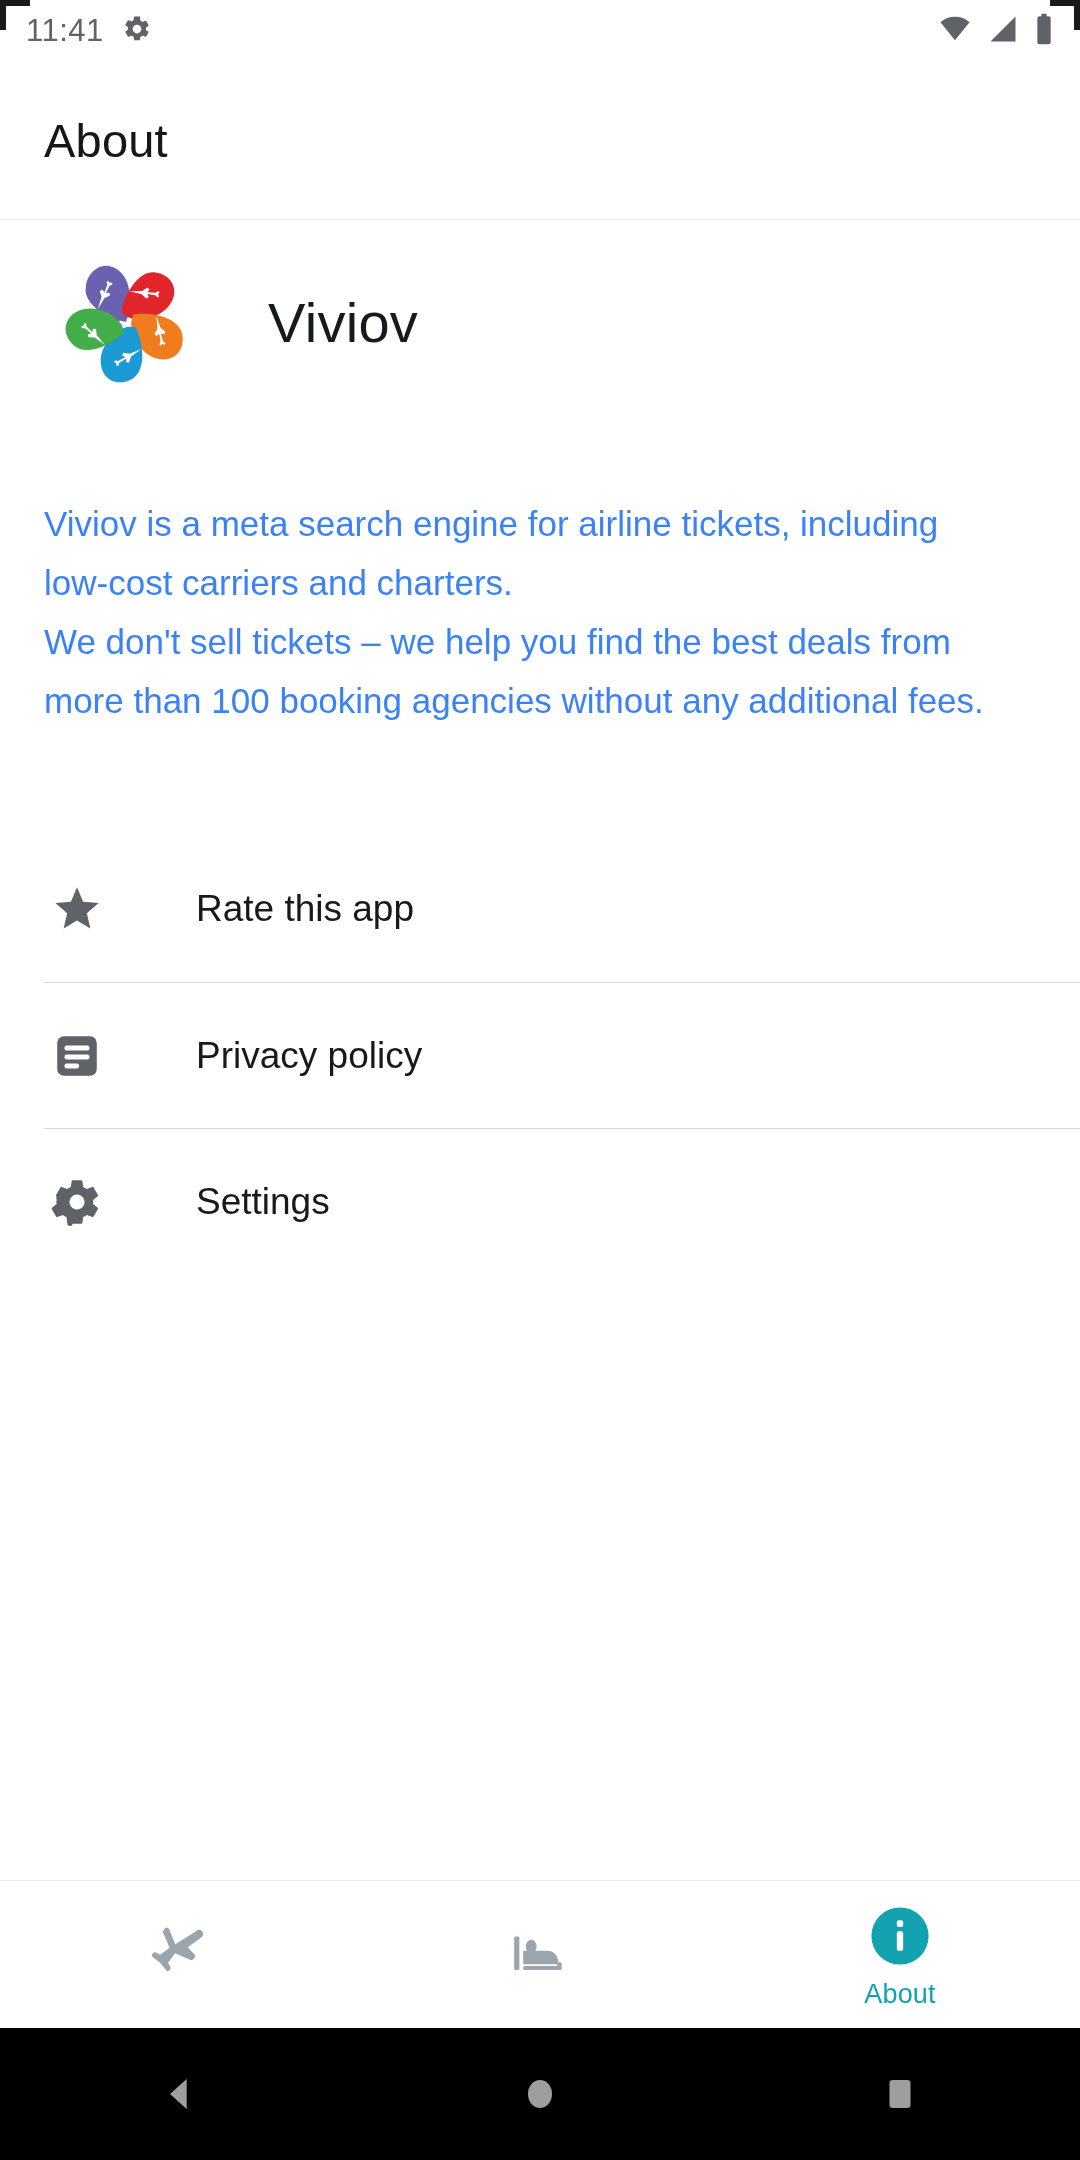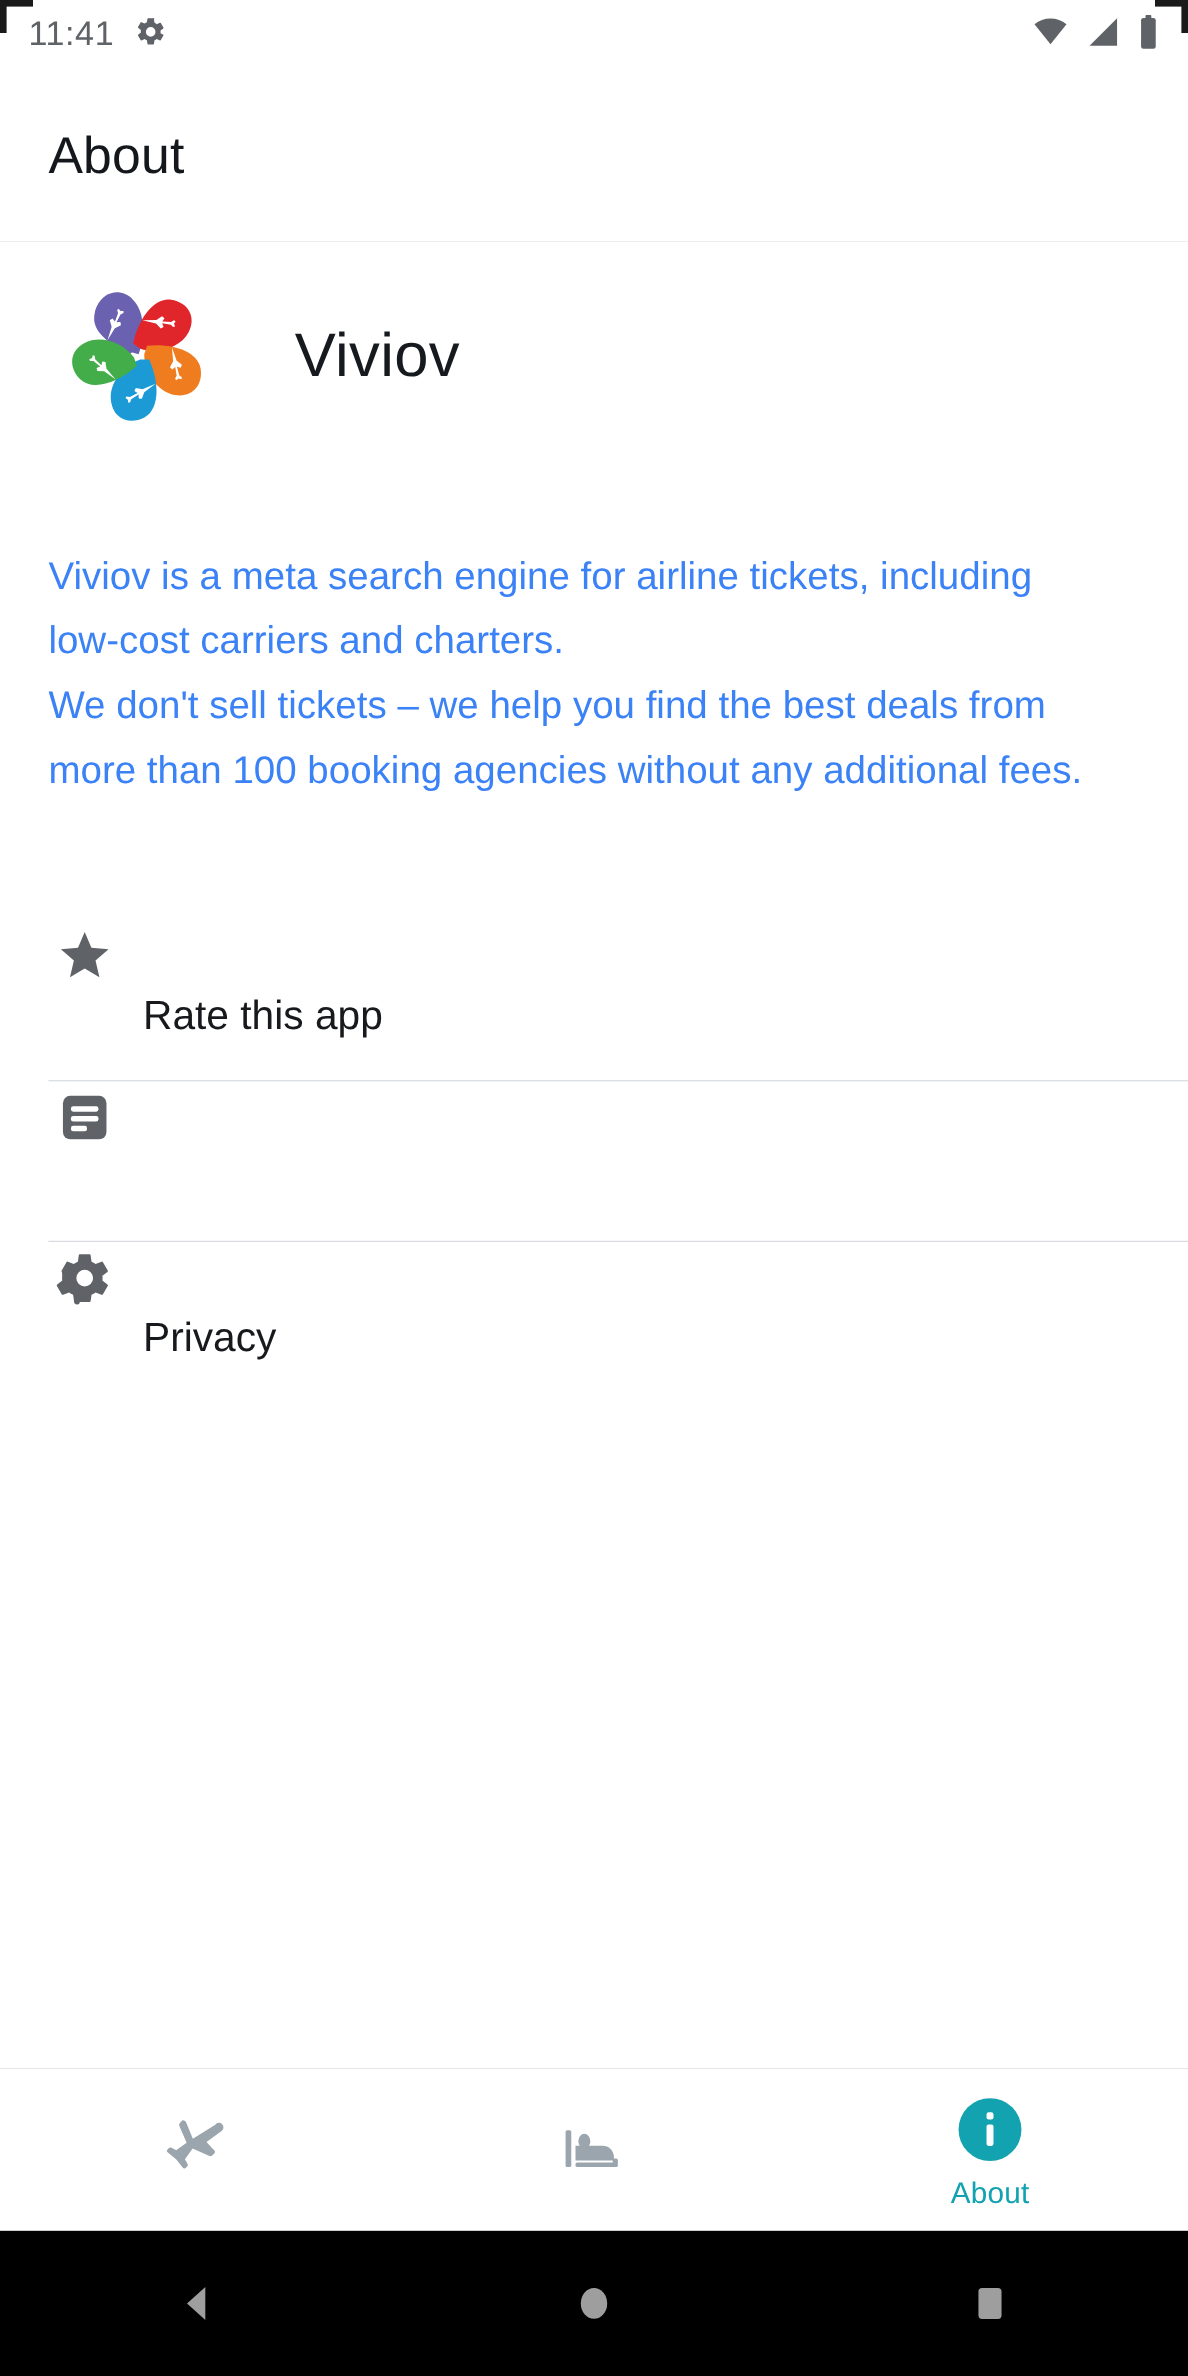--- a/index.html
+++ b/index.html
@@ -41,22 +41,22 @@
   
   .desc {
     position:absolute; top:494px; left:44px; width:960px;
     font-size:35px; line-height:59px; color:#3b82f6;
     white-space:pre-line;
   }
 
   
   .menu { position:absolute; top:836px; left:0; width:1080px; }
   .menu-item {
-    position:relative; display:flex; 
-    height:146px; padding-left:44px;flex-direction:column;
+    position:relative; display:flex; align-items:center;
+    height:146px; padding-left:44px;
   }
   .menu-item + .menu-item { border-top:1px solid #d4d8dd; margin-left:44px; padding-left:0; }
   .mi-icon { width:66px; flex:0 0 66px; display:flex; align-items:center; justify-content:center; }
   .mi-label { margin-left:86px; font-size:37px; color:#17191d; }
 
   
   .tabbar {
     position:absolute; left:0; bottom:132px; width:1080px; height:148px;
     display:flex; background:#ffffff; border-top:1px solid #e4e7ea;
   }
@@ -188,29 +188,30 @@
 
     <div class="menu-item">
       <span class="mi-icon">
         <svg width="50" height="50" viewBox="0 0 24 24">
           <rect x="2.5" y="2.5" width="19" height="19" rx="3.2" fill="#5f6368"></rect>
           <rect x="6" y="7" width="12" height="2.4" rx="1" fill="#ffffff"></rect>
           <rect x="6" y="11.3" width="12" height="2.4" rx="1" fill="#ffffff"></rect>
           <rect x="6" y="15.6" width="7" height="2.4" rx="1" fill="#ffffff"></rect>
         </svg>
       </span>
+      <span class="mi-label">Privacy policy</span>
     </div>
 
     <div class="menu-item">
       <span class="mi-icon">
         <svg width="52" height="52" viewBox="0 0 24 24" fill="#5f6368">
           <path d="M19.43,12.98a7.79,7.79,0,0,0,.07-.98,7.79,7.79,0,0,0-.07-.98l2.11-1.65a.5.5,0,0,0,.12-.64l-2-3.46a.5.5,0,0,0-.61-.22l-2.49,1a7.3,7.3,0,0,0-1.69-.98l-.38-2.65A.49.49,0,0,0,14,2H10a.49.49,0,0,0-.49.42L9.13,5.07a7.68,7.68,0,0,0-1.69.98l-2.49-1a.5.5,0,0,0-.61.22l-2,3.46a.5.5,0,0,0,.12.64L2.57,11.02a7.93,7.93,0,0,0,0,1.96L.46,14.63a.5.5,0,0,0-.12.64l2,3.46a.5.5,0,0,0,.61.22l2.49-1a7.3,7.3,0,0,0,1.69.98l.38,2.65A.49.49,0,0,0,10,22h4a.49.49,0,0,0,.49-.42l.38-2.65a7.68,7.68,0,0,0,1.69-.98l2.49,1a.5.5,0,0,0,.61-.22l2-3.46a.5.5,0,0,0-.12-.64ZM12,15.5A3.5,3.5,0,1,1,15.5,12,3.5,3.5,0,0,1,12,15.5Z"></path>
         </svg>
       </span>
-      <span class="mi-label">Privacy</span>
+      <span class="mi-label">Settings</span>
     </div>
 
   </div>
 
   <div class="tabbar">
 
     <div class="tab">
       <span class="tab-icon">
         <svg width="62" height="62" viewBox="0 0 24 24" fill="#9aa5ad">
           <path d="M10.18 9 7.8 3.2a1 1 0 0 0-1.72-.26l-.5.62a1 1 0 0 0-.1 1.1L8 10.4 4.3 13.1l-1.6-.9a.8.8 0 0 0-.95.1l-.4.4a.8.8 0 0 0 .05 1.2l2.9 2.3 2.3 2.9a.8.8 0 0 0 1.2.05l.4-.4a.8.8 0 0 0 .1-.95l-.9-1.6 2.7-3.7 5.74 2.52a1 1 0 0 0 1.1-.1l.62-.5a1 1 0 0 0-.26-1.72L15 10.18l5.3-3.9a1.6 1.6 0 0 0 .2-2.4 1.6 1.6 0 0 0-2.4.2z"></path>

